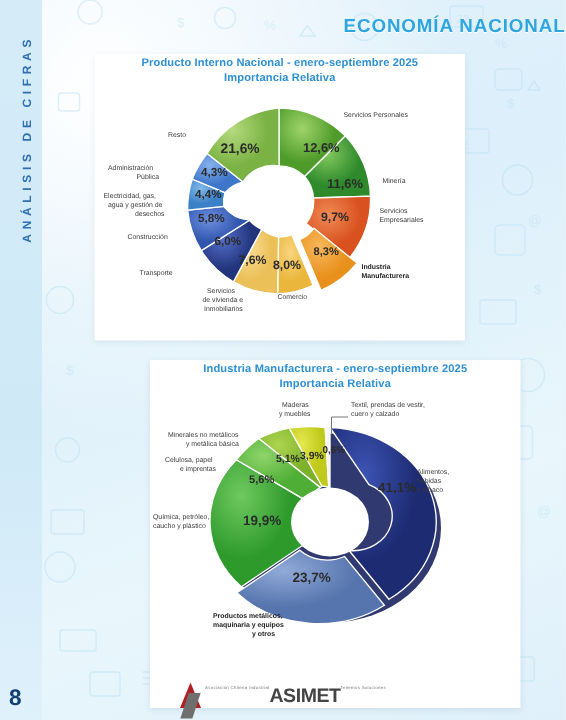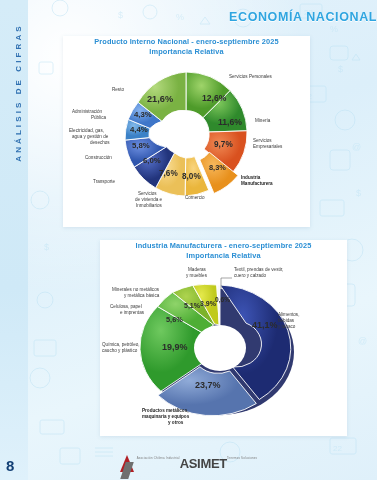--- a/index.html
+++ b/index.html
@@ -37,21 +37,21 @@
     text-align:right;
     font-size:12.5px;font-weight:bold;letter-spacing:.6px;
     color:#2fa5e0;
     text-shadow:0 1px 0 rgba(255,255,255,.9);
   }
   .panel{
     position:absolute;background:#ffffff;
     box-shadow:0 1px 4px rgba(60,110,150,.13);
   }
   #panel1{left:63px;top:36px;width:247px;height:191px;}
-  #panel2{left:100px;top:240px;width:247px;height:196px;}
+  #panel2{left:100px;top:240px;width:247px;height:232px;}
   .chart-title{
     text-align:center;color:#2b8fd4;font-weight:bold;
     font-size:7.4px;line-height:9.5px;padding-top:1px;letter-spacing:.1px;
   }
   svg{display:block;}
   .slice-val{font-family:"Liberation Sans",sans-serif;font-weight:bold;fill:#2b2b2b;}
   .cat-lbl{font-family:"Liberation Sans",sans-serif;fill:#3a3a3a;font-size:4.6px;}
   .cat-lbl-b{font-family:"Liberation Sans",sans-serif;fill:#1d1d1d;font-size:4.6px;font-weight:bold;}
   .logo-wrap{
     position:absolute;left:0;right:0;bottom:4px;height:26px;

